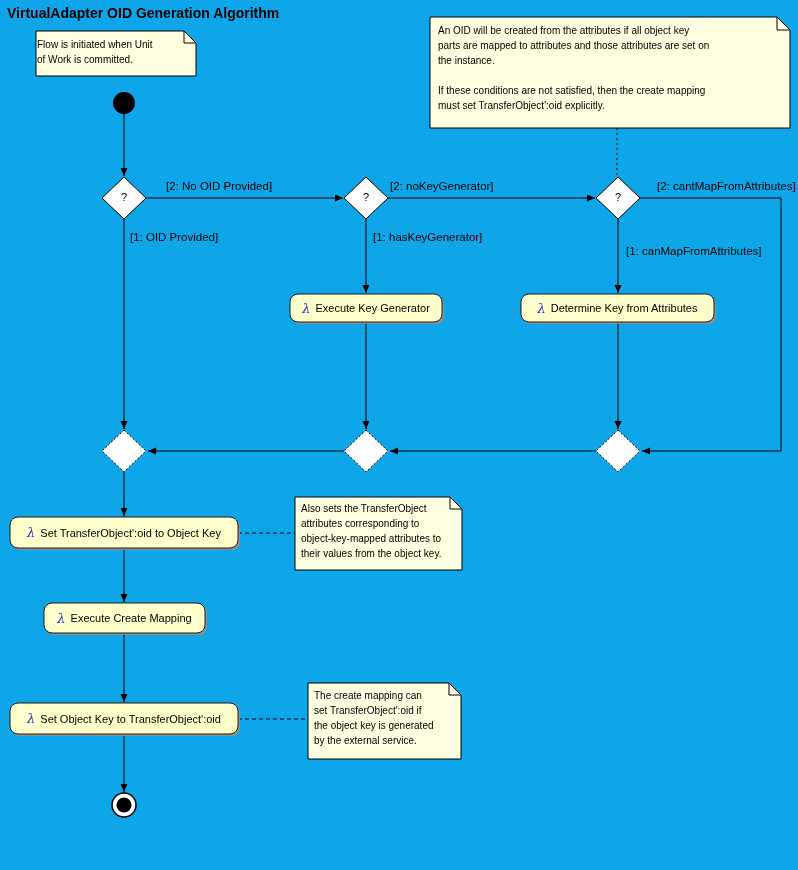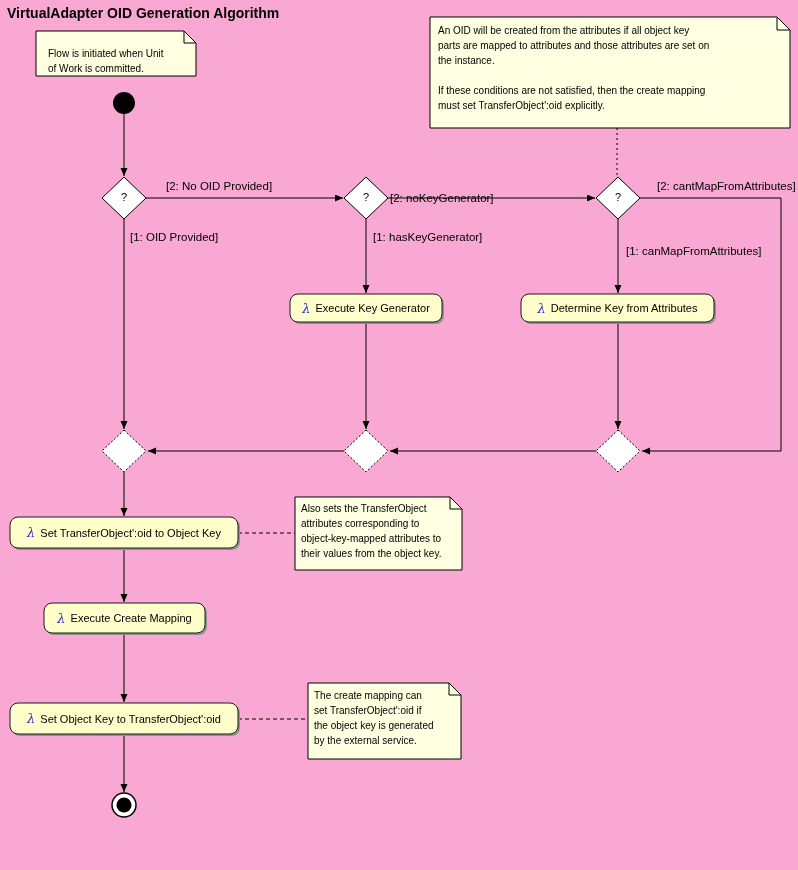--- a/index.html
+++ b/index.html
@@ -1,17 +1,17 @@
 <!DOCTYPE html>
 <html><head>
 <meta charset="utf-8">
 <style>
   html,body { margin:0; padding:0; background:#ffffff; }
   .canvas {
-    position:relative; width:798px; height:870px; background:#f9a8d4;
+    position:relative; width:798px; height:870px; background:#0ea5e9;
     font-family:"Liberation Sans", sans-serif; color:#000; overflow:hidden;
   }
   .canvas svg { position:absolute; left:0; top:0; }
   .title {
     position:absolute; left:7px; top:5px;
     font-size:14px; font-weight:bold; white-space:nowrap;
   }
   .note-text {
     position:absolute; font-size:10px; line-height:15px; white-space:pre;
   }
@@ -115,21 +115,21 @@
     </g>
 
     <g>
       <circle cx="124" cy="805" r="12" fill="#fff" stroke="#000" stroke-width="1.5"></circle>
       <circle cx="124" cy="805" r="7.5" fill="#000"></circle>
     </g>
   </svg>
 
   <div class="title">VirtualAdapter OID Generation Algorithm</div>
 
-  <div class="note-text" style="left:48px; top:37px;margin-top:9px;">Flow is initiated when Unit
+  <div class="note-text" style="left:37px; top:37px;">Flow is initiated when Unit
 of Work is committed.</div>
   <div class="note-text" style="left:438px; top:23px;">An OID will be created from the attributes if all object key
 parts are mapped to attributes and those attributes are set on
 the instance.
 
 If these conditions are not satisfied, then the create mapping
 must set TransferObject':oid explicitly.</div>
   <div class="note-text" style="left:301px; top:501px;">Also sets the TransferObject
 attributes corresponding to
 object-key-mapped attributes to
@@ -138,21 +138,21 @@
 set TransferObject':oid if
 the object key is generated
 by the external service.</div>
 
   <div class="qmark" style="left:102px; top:191px;">?</div>
   <div class="qmark" style="left:344px; top:191px;">?</div>
   <div class="qmark" style="left:596px; top:191px;">?</div>
 
   <div class="branch-label" style="left:155px; top:180px;margin-left:11px;">[2: No OID Provided]</div>
   <div class="branch-label" style="left:130px; top:231px;text-align:center;">[1: OID Provided]</div>
-  <div class="branch-label" style="left:390px; top:180px;margin-top:12px;">[2: noKeyGenerator]</div>
+  <div class="branch-label" style="left:390px; top:180px;">[2: noKeyGenerator]</div>
   <div class="branch-label" style="left:373px; top:231px;">[1: hasKeyGenerator]</div>
   <div class="branch-label" style="left:657px; top:180px;">[2: cantMapFromAttributes]</div>
   <div class="branch-label" style="left:626px; top:245px;">[1: canMapFromAttributes]</div>
 
   <div class="activity-label" style="left:290px; top:294px; width:152px; height:28px;">
     <span class="lambda">λ</span>
     <span>Execute Key Generator</span>
   </div>
   <div class="activity-label" style="left:521px; top:294px; width:193px; height:28px;">
     <span class="lambda">λ</span>

